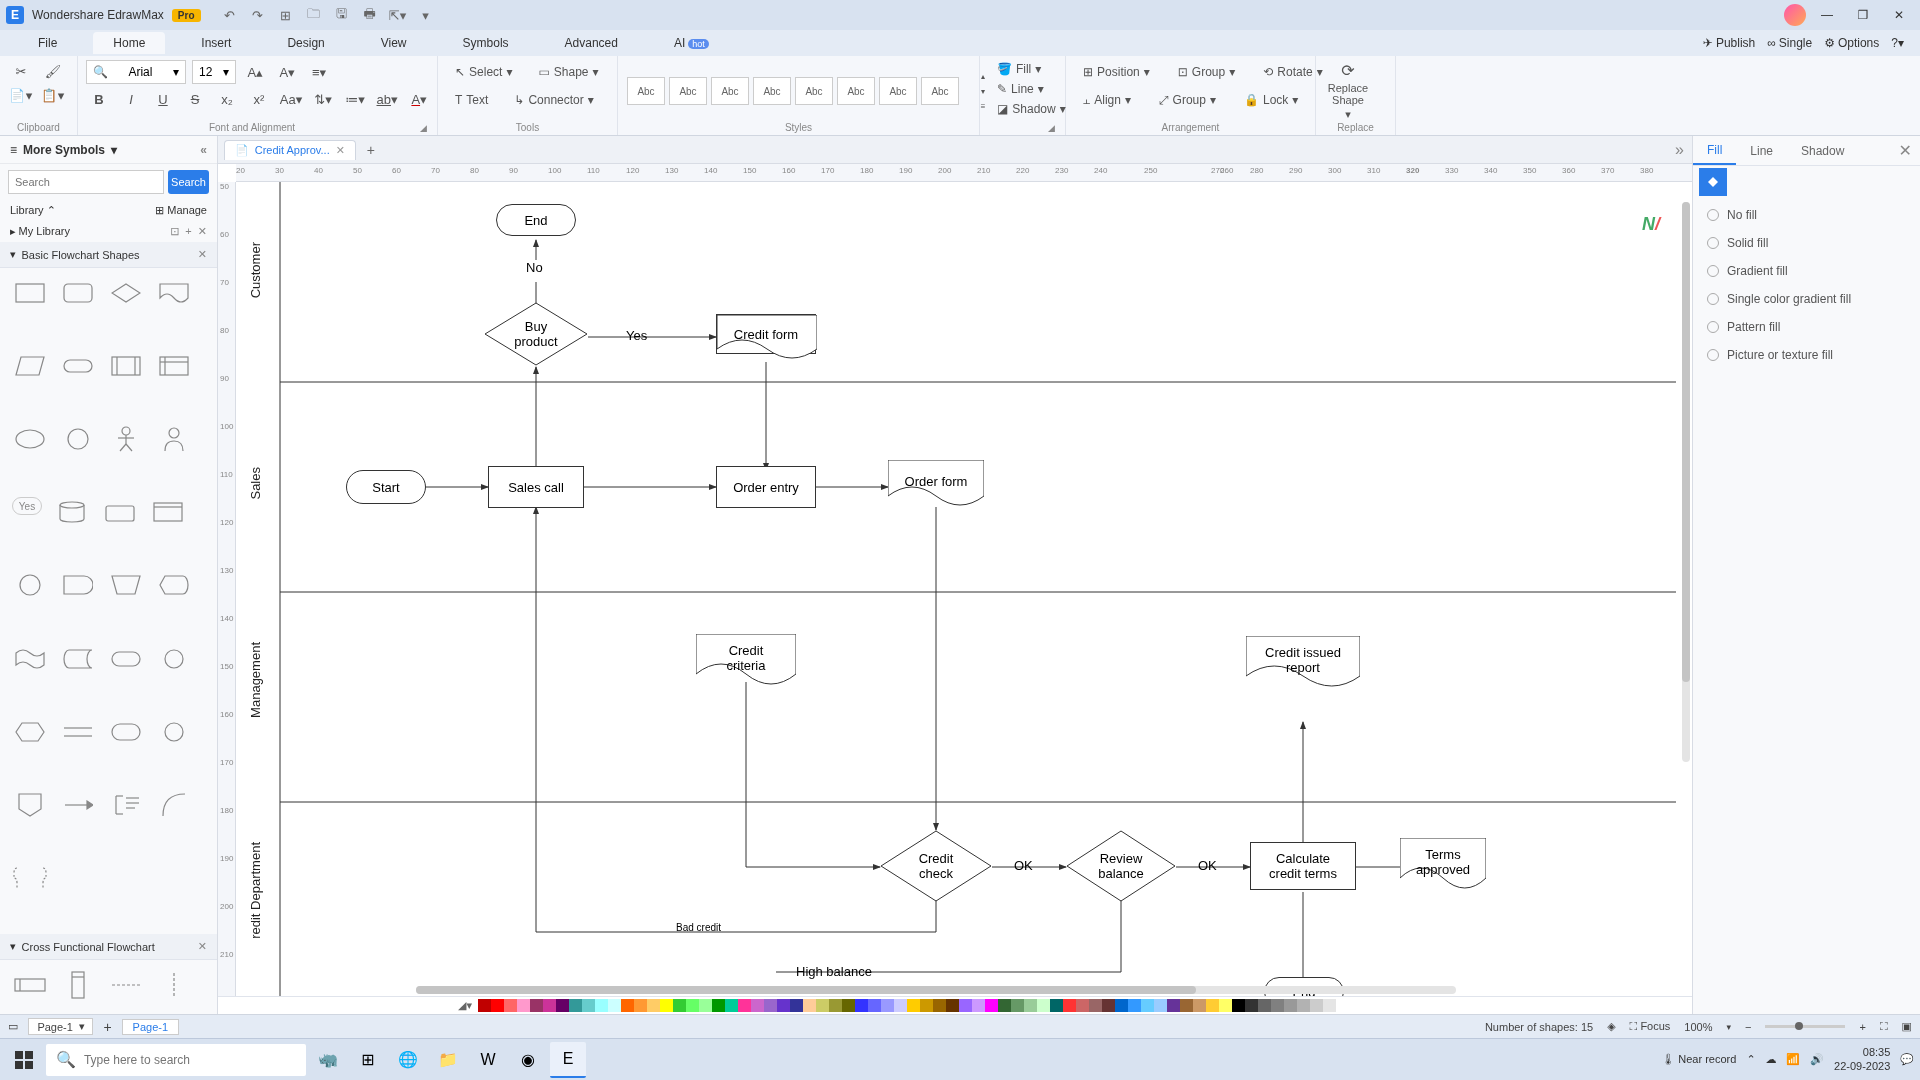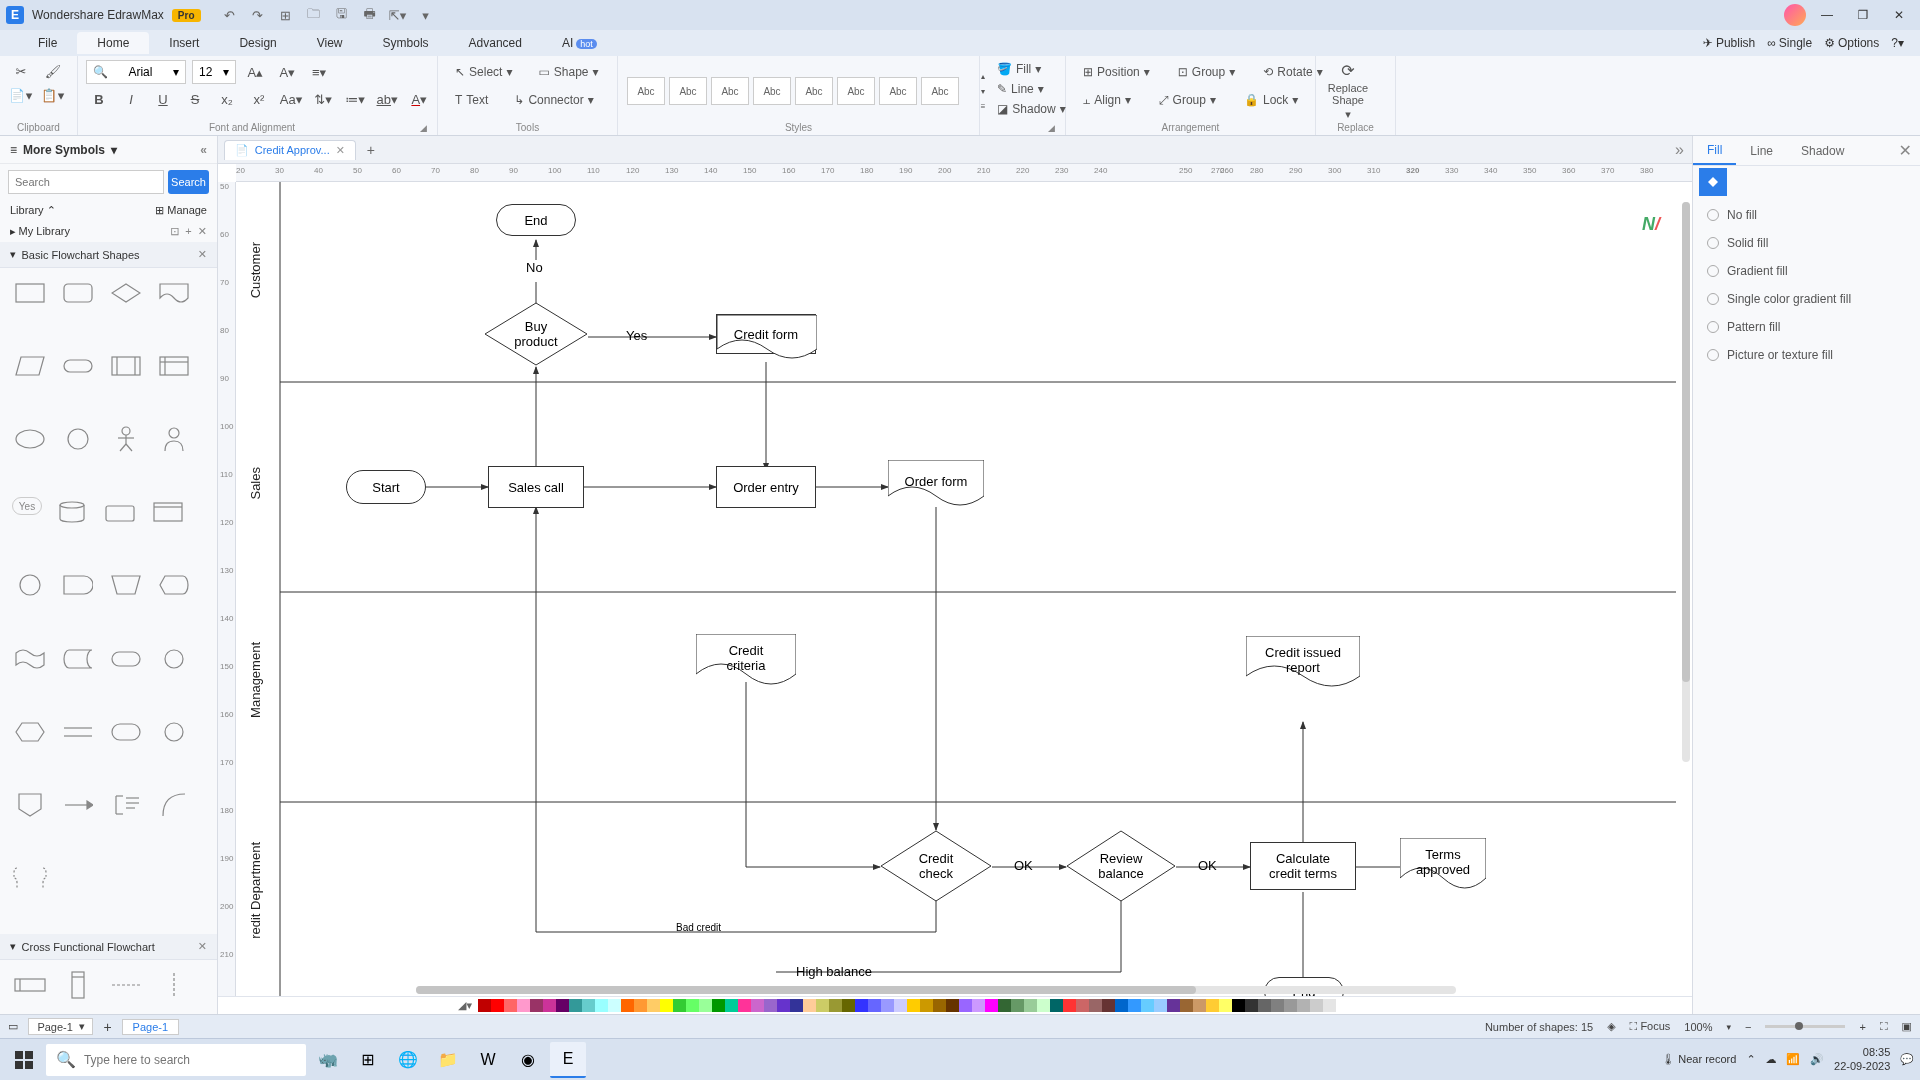--- a/index.html
+++ b/index.html
@@ -10,21 +10,21 @@
 .app-icon { width: 18px; height: 18px; background: #2b7de9; border-radius: 3px; display: flex; align-items: center; justify-content: center; color: #fff; font-size: 12px; font-weight: bold; }
 .titlebar-title { font-size: 12px; color: #333; }
 .pro-badge { background: #f7b500; color: #333; font-size: 10px; padding: 1px 6px; border-radius: 3px; font-weight: bold; }
 .qat { display: flex; gap: 10px; margin-left: 12px; align-items: center; }
 .qat-btn { width: 18px; height: 18px; display: flex; align-items: center; justify-content: center; color: #666; font-size: 13px; cursor: pointer; }
 .titlebar-right { margin-left: auto; display: flex; align-items: center; gap: 6px; }
 .avatar { width: 22px; height: 22px; border-radius: 50%; background: linear-gradient(135deg,#f5a,#fa5); }
 .win-btn { width: 30px; height: 24px; display: flex; align-items: center; justify-content: center; color: #333; font-size: 12px; cursor: pointer; }
 
 
-.menu-row { height: 26px; background: #e4ebf5; display: flex; align-items: center; padding-left: 18px; gap: 0; justify-content: center; }
+.menu-row { height: 26px; background: #e4ebf5; display: flex; align-items: center; padding-left: 18px; gap: 16px; justify-content: center; }
 .menu-item { font-size: 12px; color: #333; padding: 4px 20px; cursor: pointer; }
 .menu-item.active { background: #f5f7fb; border-radius: 4px 4px 0 0; }
 .hot-badge { background: #5b8def; color: #fff; font-size: 9px; padding: 0 4px; border-radius: 6px; margin-left: 3px; }
 .menu-right { margin-left: auto; display: flex; gap: 12px; padding-right: 16px; }
 .menu-right-item { font-size: 12px; color: #333; display: flex; align-items: center; gap: 3px; cursor: pointer; }
 
 
 .ribbon { height: 80px; background: #f5f7fb; display: flex; border-bottom: 1px solid #d0d6e0; }
 .ribbon-group { display: flex; flex-direction: column; justify-content: space-between; padding: 4px 8px 2px; border-right: 1px solid #e0e4ec; }
 .ribbon-controls { display: flex; gap: 6px; align-items: center; flex: 1; }
@@ -525,21 +525,21 @@
         <span style="left: 507px;">150</span>
         <span style="left: 546px;">160</span>
         <span style="left: 585px;">170</span>
         <span style="left: 624px;">180</span>
         <span style="left: 663px;">190</span>
         <span style="left: 702px;">200</span>
         <span style="left: 741px;">210</span>
         <span style="left: 780px;">220</span>
         <span style="left: 819px;">230</span>
         <span style="left: 858px;">240</span>
-        <span style="left: 943px;">250</span>
+        <span style="left: 908px;">250</span>
         <span style="left: 936px; margin-left: 48px;">260</span>
         <span style="left: 975px;">270</span>
         <span style="left: 1014px;">280</span>
         <span style="left: 1053px;">290</span>
         <span style="left: 1092px;">300</span>
         <span style="left: 1131px;">310</span>
         <span style="left: 1170px; font-weight: bold;">320</span>
         <span style="left: 1209px;">330</span>
         <span style="left: 1248px;">340</span>
         <span style="left: 1287px;">350</span>

